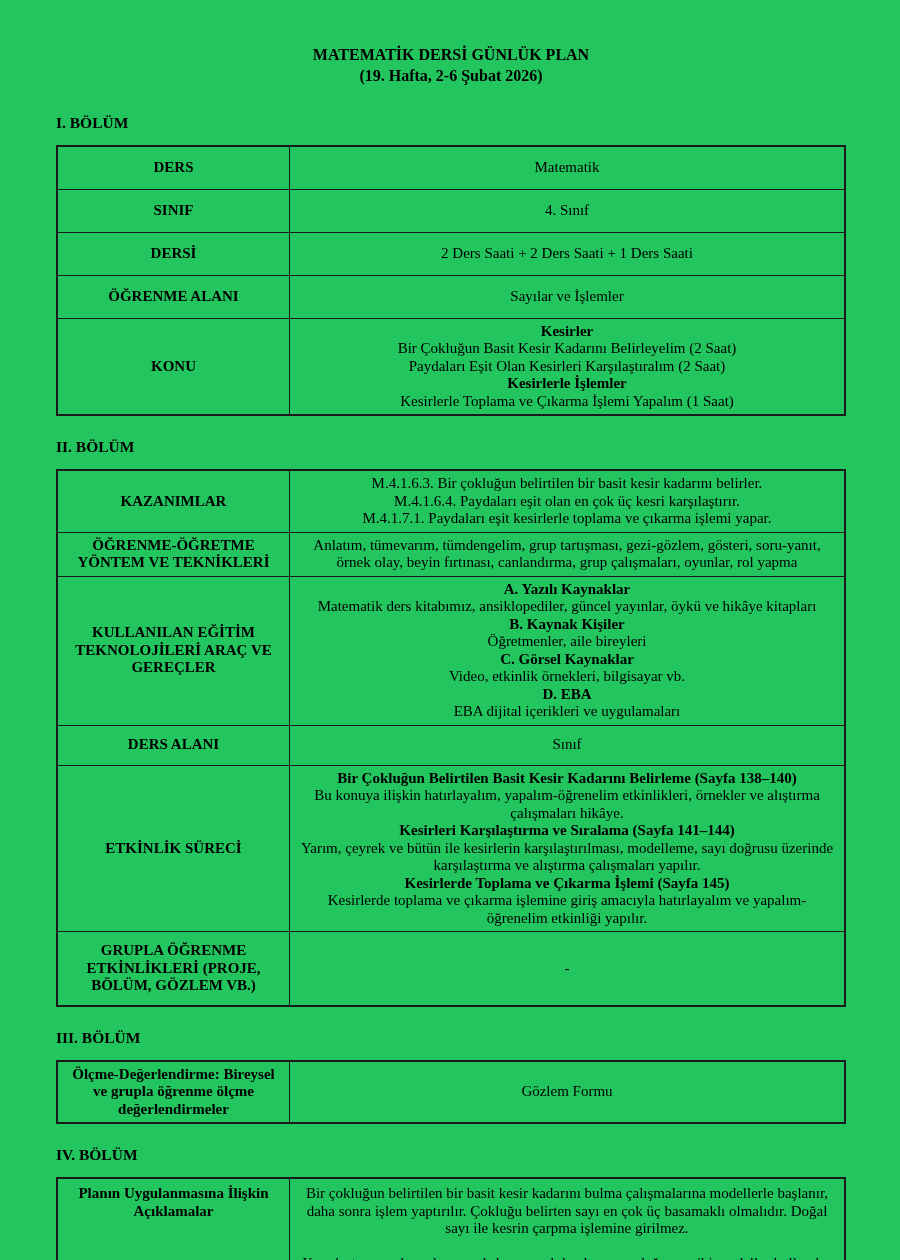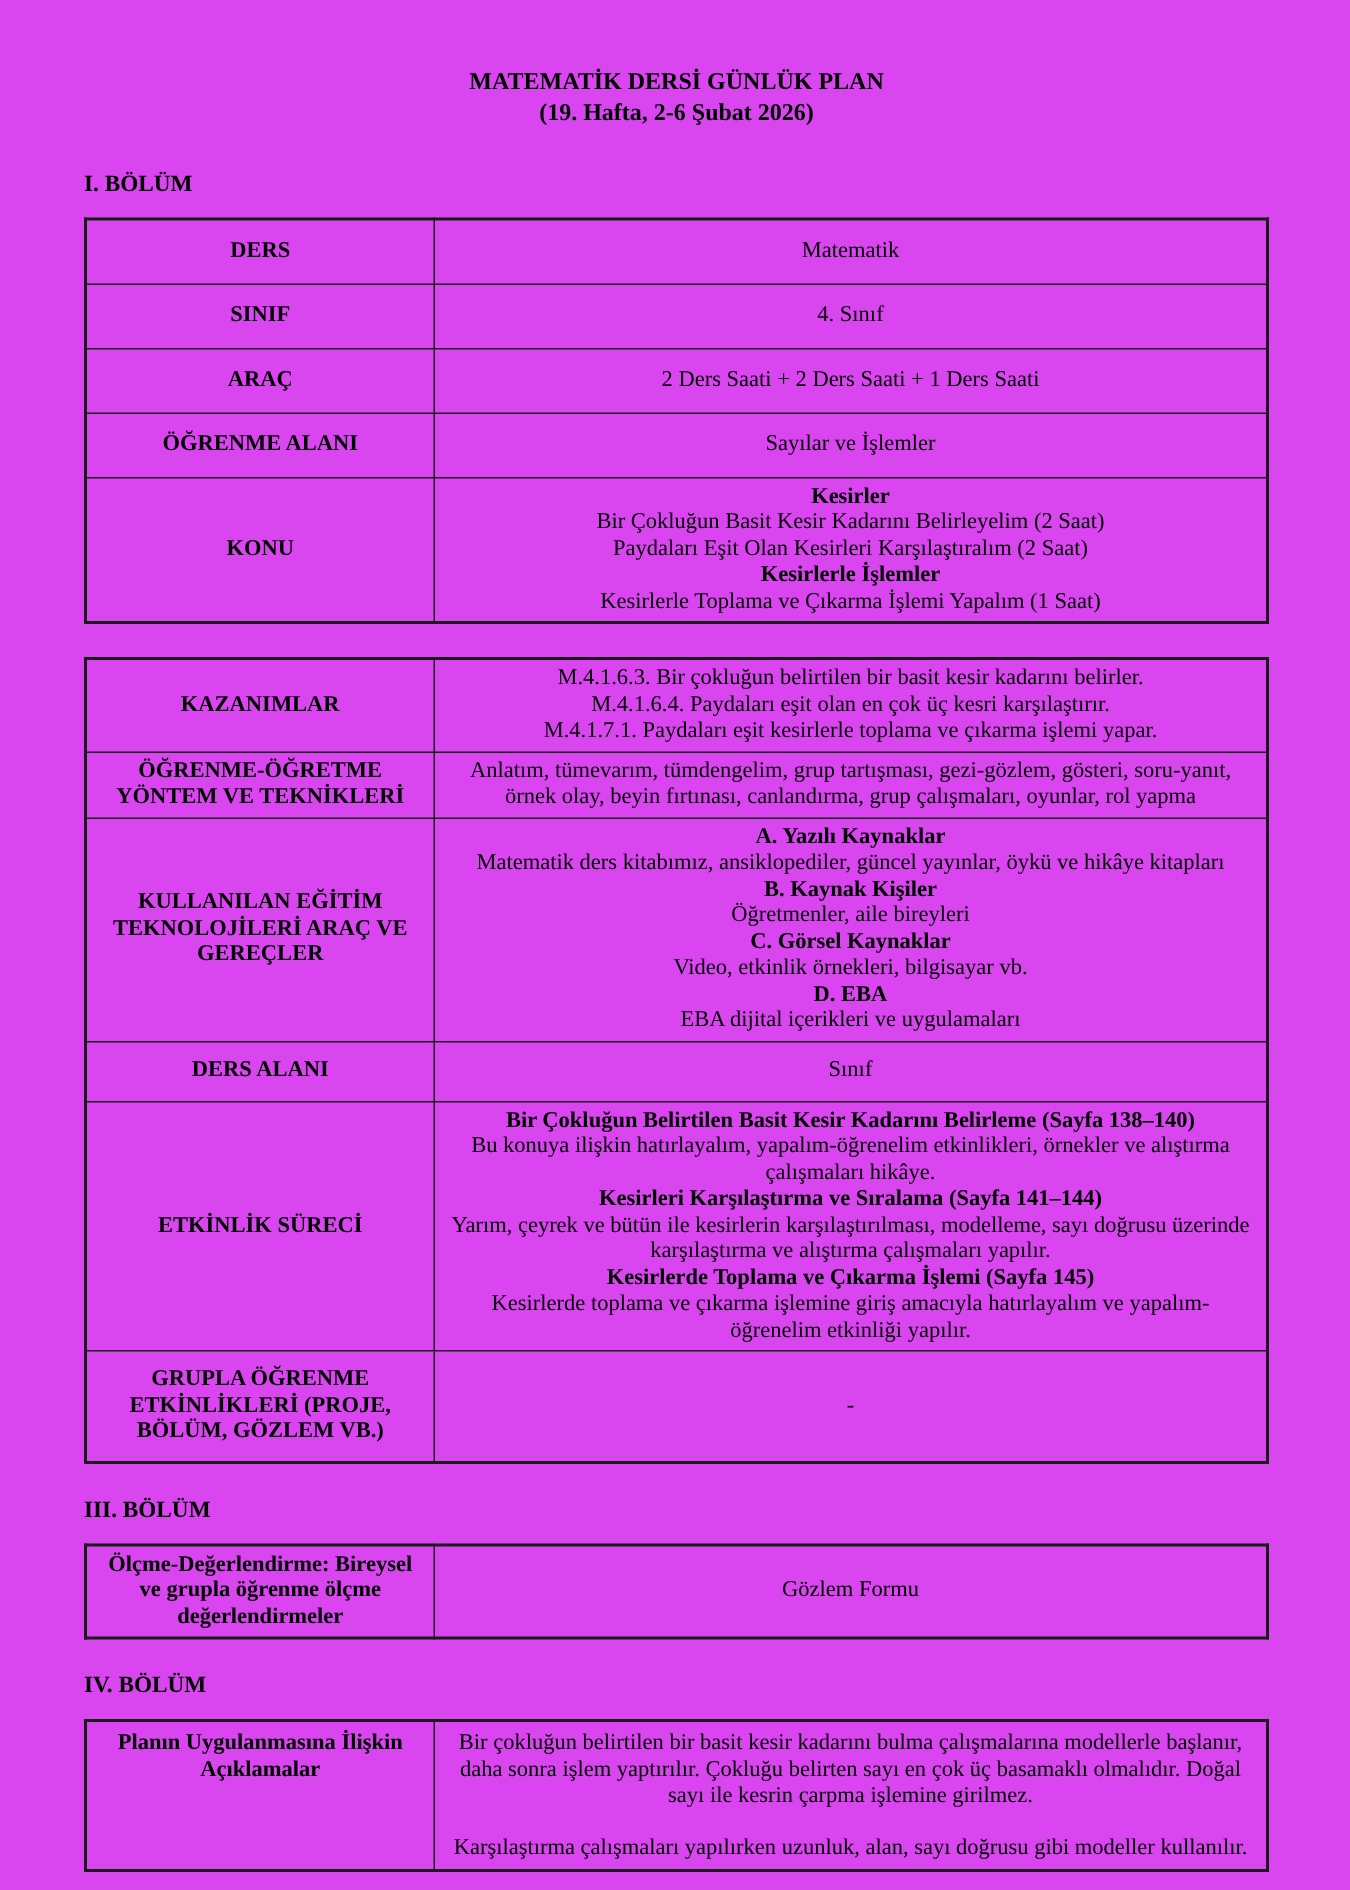--- a/index.html
+++ b/index.html
@@ -12,21 +12,21 @@
     height: 1260px;
     overflow: hidden;
     font-family: "Liberation Serif", serif;
     color: #000000;
   }
   .page {
     box-sizing: border-box;
     width: 900px;
     height: 1260px;
     padding: 44px 54px 0 56px;
-    background: #d946ef;
+    background: #22c55e;
   }
   .doc-title {
     text-align: center;
     font-weight: bold;
     font-size: 16px;
     line-height: 21px;
     margin-bottom: 28px;
   }
   .section-heading {
     font-weight: bold;
@@ -85,21 +85,21 @@
               <div class="ln">Matematik</div>
             </td>
           </tr>
           <tr>
             <td class="label-cell">SINIF</td>
             <td class="value-cell">
               <div class="ln">4. Sınıf</div>
             </td>
           </tr>
           <tr>
-            <td class="label-cell">ARAÇ</td>
+            <td class="label-cell">DERSİ</td>
             <td class="value-cell">
               <div class="ln">2 Ders Saati + 2 Ders Saati + 1 Ders Saati</div>
             </td>
           </tr>
           <tr>
             <td class="label-cell">ÖĞRENME ALANI</td>
             <td class="value-cell">
               <div class="ln">Sayılar ve İşlemler</div>
             </td>
           </tr>
@@ -111,20 +111,21 @@
               <div class="ln">Paydaları Eşit Olan Kesirleri Karşılaştıralım (2 Saat)</div>
               <div class="ln b">Kesirlerle İşlemler</div>
               <div class="ln">Kesirlerle Toplama ve Çıkarma İşlemi Yapalım (1 Saat)</div>
             </td>
           </tr>
         </tbody>
       </table>
   </div>
 
   <div class="section">
+    <div class="section-heading">II. BÖLÜM</div>
     <table class="plan-table" id="table-2">
         <tbody>
           <tr>
             <td class="label-cell">KAZANIMLAR</td>
             <td class="value-cell">
               <div class="ln">M.4.1.6.3. Bir çokluğun belirtilen bir basit kesir kadarını belirler.</div>
               <div class="ln">M.4.1.6.4. Paydaları eşit olan en çok üç kesri karşılaştırır.</div>
               <div class="ln">M.4.1.7.1. Paydaları eşit kesirlerle toplama ve çıkarma işlemi yapar.</div>
             </td>
           </tr>

